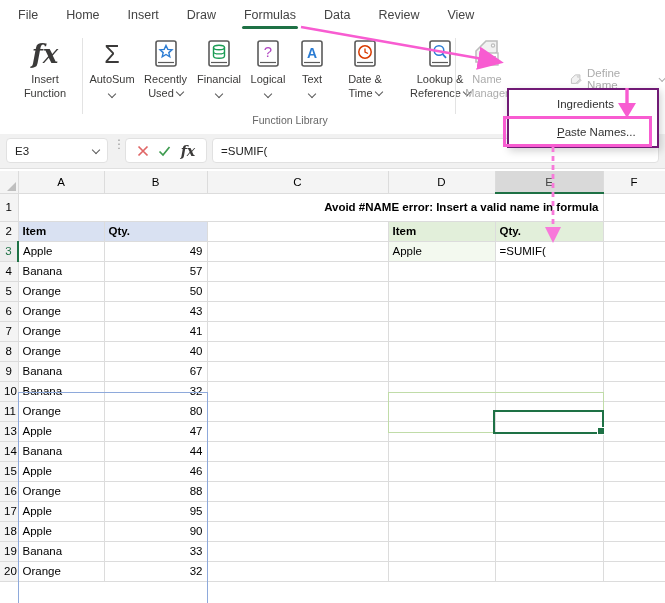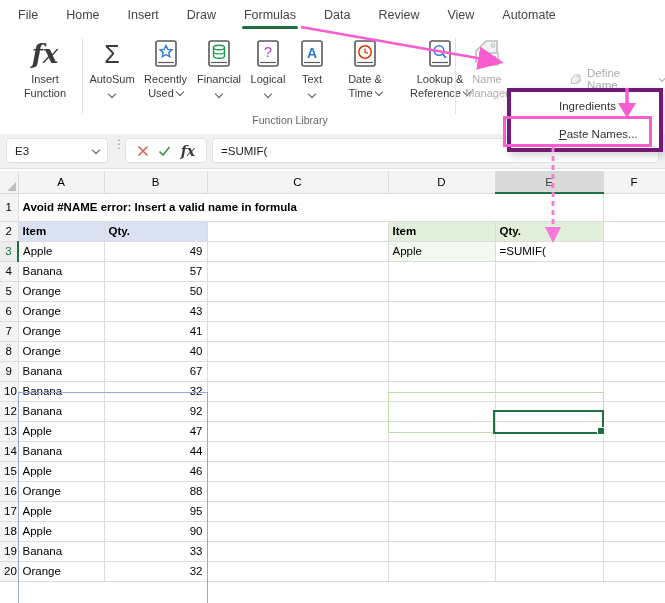--- a/index.html
+++ b/index.html
@@ -34,57 +34,56 @@
   #formulainput{left:212px;width:447px;padding:0 8px;}
   .fx-italic{font-family:"DejaVu Serif",serif;font-style:italic;font-weight:bold;color:#3B3A39;}
 
   
   #sheetwrap{position:absolute;left:0;top:171px;z-index:1;}
   table.sheet{border-collapse:collapse;table-layout:fixed;width:665px;}
   table.sheet td{border-right:1px solid #DCDCDC;border-bottom:1px solid #DCDCDC;font-size:11.5px;color:#000;padding:0 4px;overflow:hidden;white-space:nowrap;box-sizing:border-box;}
   td.colhead,td.gutter,td.corner{background:#F4F4F4;color:#5F5F5F;font-size:11px;text-align:center;border-color:#D5D5D5;padding:0;}
   td.colhead.sel{background:#D9D9D9;border-bottom:2px solid #1E7145;color:#444;}
   td.gutter.act{color:#1E7145;border-right:2px solid #1E7145;background:#EDEDED;}
-  td.titlecell{font-weight:bold;font-size:13px;text-align:left;color:#000;}
+  td.titlecell{font-weight:bold;font-size:13px;text-align:right;color:#000;}
   td.bluehead{background:#D9E1F2;font-weight:bold;}
   td.greenhead{background:#E2EFDA;font-weight:bold;}
   td.d3tint{background:#F3F9EF;}
   td.num{text-align:right;padding-right:5px;}
   .corner{position:relative;}
   .corner span{position:absolute;right:2px;bottom:2px;width:0;height:0;border-left:9px solid transparent;border-bottom:9px solid #BFBFBF;}
 
   
   #bluebox{position:absolute;left:18px;top:392px;width:190px;height:381px;border:1px solid #8EA9DB;box-sizing:border-box;z-index:2;pointer-events:none;}
   #greenbox{position:absolute;left:388px;top:392px;width:216px;height:41px;border:1px solid #C0DCA8;box-sizing:border-box;z-index:2;pointer-events:none;}
   #activecell{position:absolute;left:493px;top:410px;width:111px;height:24px;border:2px solid #1E7145;box-sizing:border-box;z-index:3;}
   #fillhandle{position:absolute;right:-3px;bottom:-3px;width:6px;height:6px;background:#1E7145;border:1px solid #fff;}
 
   
-  #namesmenu{position:absolute;left:507px;top:88px;width:148px;background:#fff;border:4px solid #701a75;box-shadow:2px 3px 8px rgba(0,0,0,.18);z-index:10;}
+  #namesmenu{position:absolute;left:507px;top:88px;width:148px;background:#fff;border:2px solid #701a75;box-shadow:2px 3px 8px rgba(0,0,0,.18);z-index:10;}
   .menu-item{height:28px;display:flex;align-items:center;padding-left:48px;font-size:11.5px;color:#333;cursor:default;}
   #items-highlight{position:absolute;left:503px;top:116px;width:149px;height:31px;border:3px solid #F85CD1;box-sizing:border-box;z-index:11;pointer-events:none;}
 
   
   #arrows{position:absolute;left:0;top:0;width:665px;height:603px;z-index:12;pointer-events:none;}
 </style>
 </head>
 <body>
 
 <div id="app">
 
   <div id="tabbar">
       <div class="tab">File</div>
       <div class="tab">Home</div>
       <div class="tab">Insert</div>
       <div class="tab">Draw</div>
       <div class="tab active">Formulas</div>
       <div class="tab">Data</div>
       <div class="tab">Review</div>
       <div class="tab">View</div>
-      <div class="tab">Automate</div>
     </div>
 
   <div id="ribbon">
 
     <div class="rbtn" style="left:12px;width:66px;">
       <div class="iconbox">
         <span class="fx-italic" style="font-size:26px;">fx</span>
       </div>
       <div>Insert</div>
       <div>Function</div>
@@ -335,23 +334,23 @@
           <tr style="height:20px">
             <td class="gutter">10</td>
             <td>Banana</td>
             <td class="num">32</td>
             <td></td>
             <td></td>
             <td></td>
             <td></td>
           </tr>
           <tr style="height:20px">
-            <td class="gutter">12</td>
-            <td>Banana</td>
-            <td class="num">92</td>
+            <td class="gutter">11</td>
+            <td>Orange</td>
+            <td class="num">80</td>
             <td></td>
             <td></td>
             <td></td>
             <td></td>
           </tr>
           <tr style="height:20px">
             <td class="gutter">13</td>
             <td>Apple</td>
             <td class="num">47</td>
             <td></td>

